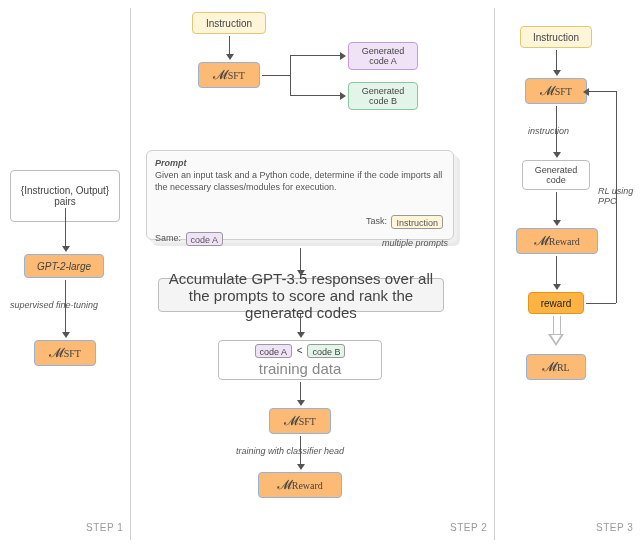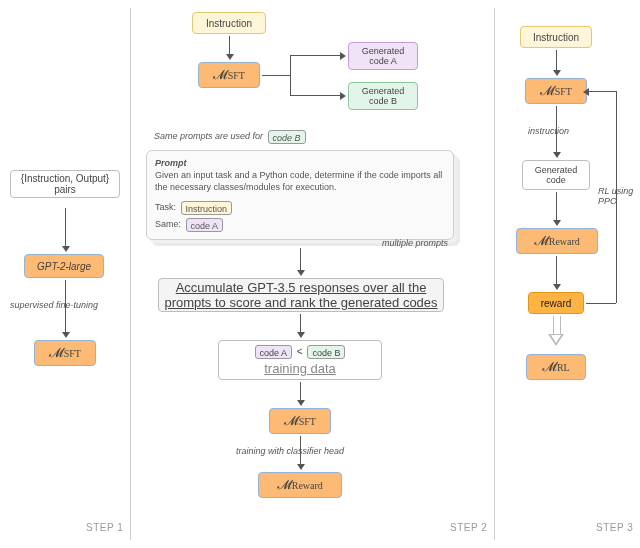--- a/index.html
+++ b/index.html
@@ -110,35 +110,35 @@
     border-top:8px solid #fff;
   }
   .hollow-stem {
     position:absolute;
     width:6px;
     background:#fff;
     border-left:1px solid #bbb;
     border-right:1px solid #bbb;
   }
   .italic { font-style: italic; }
-  .smallish { font-size:13px;text-decoration:underline; }
+  .smallish { font-size:15px; }
 </style>
 </head>
 <body>
 
 <div class="canvas">
 
   <div class="sep" style="left:130px"></div>
   <div class="sep" style="left:494px"></div>
 
   <div class="step-label" style="left:86px; top:522px">STEP 1</div>
   <div class="step-label" style="left:450px; top:522px">STEP 2</div>
   <div class="step-label" style="left:596px; top:522px">STEP 3</div>
 
-  <div class="box b-white" style="left:10px; top:170px; width:110px; height:28px; white-space:pre-line;">{Instruction, Output}
+  <div class="box b-white" style="left:10px; top:170px; width:110px; height:52px; white-space:pre-line;">{Instruction, Output}
 pairs</div>
   <div class="arr v" style="left:65px; top:208px; height:40px"></div>
   <div class="arr-head-d" style="left:61.5px; top:246px"></div>
 
   <div class="box b-blue" style="left:24px; top:254px; width:80px; height:24px;font-style:italic;">GPT-2-large</div>
   <div class="arr v" style="left:65px; top:280px; height:54px"></div>
   <div class="arr-head-d" style="left:61.5px; top:332px"></div>
   <div class="lt italic" style="left:10px; top:300px;">supervised fine-tuning</div>
 
   <div class="box b-blue math" style="left:34px; top:340px; width:62px; height:26px;">
@@ -158,29 +158,25 @@
   <div class="arr h" style="left:290px; top:55px; width:52px"></div>
   <div class="arr-head-r" style="left:340px; top:51.5px"></div>
   <div class="arr h" style="left:290px; top:95px; width:52px"></div>
   <div class="arr-head-r" style="left:340px; top:91.5px"></div>
 
   <div class="box b-purple" style="left:348px; top:42px; width:70px; height:28px; white-space:pre-line; font-size:9px;">Generated
 code A</div>
   <div class="box b-green" style="left:348px; top:82px; width:70px; height:28px; white-space:pre-line; font-size:9px;">Generated
 code B</div>
 
-  <div class="lt italic" style="left:154px; top:130px;">
-    <span>Same prompts are used for</span>
-    <span class="chip b-green">code B</span>
-  </div>
 
   <div class="prompt-stack" style="left:146px; top:150px; width:308px; height:90px;">
     <div><b><i>Prompt</i></b></div>
     <div>Given an input task and a Python code, determine if the code imports all the necessary classes/modules for execution.</div>
-    <div style="margin-top:8px;">
+    <div style="margin-top:22px;text-align:right;">
       <span>Task:</span>
       <span class="chip b-yellow">Instruction</span>
     </div>
     <div style="margin-top:3px;">
       <span>Same:</span>
       <span class="chip b-purple">code A</span>
     </div>
   </div>
 
   <div class="arr v" style="left:300px; top:248px; height:24px"></div>

